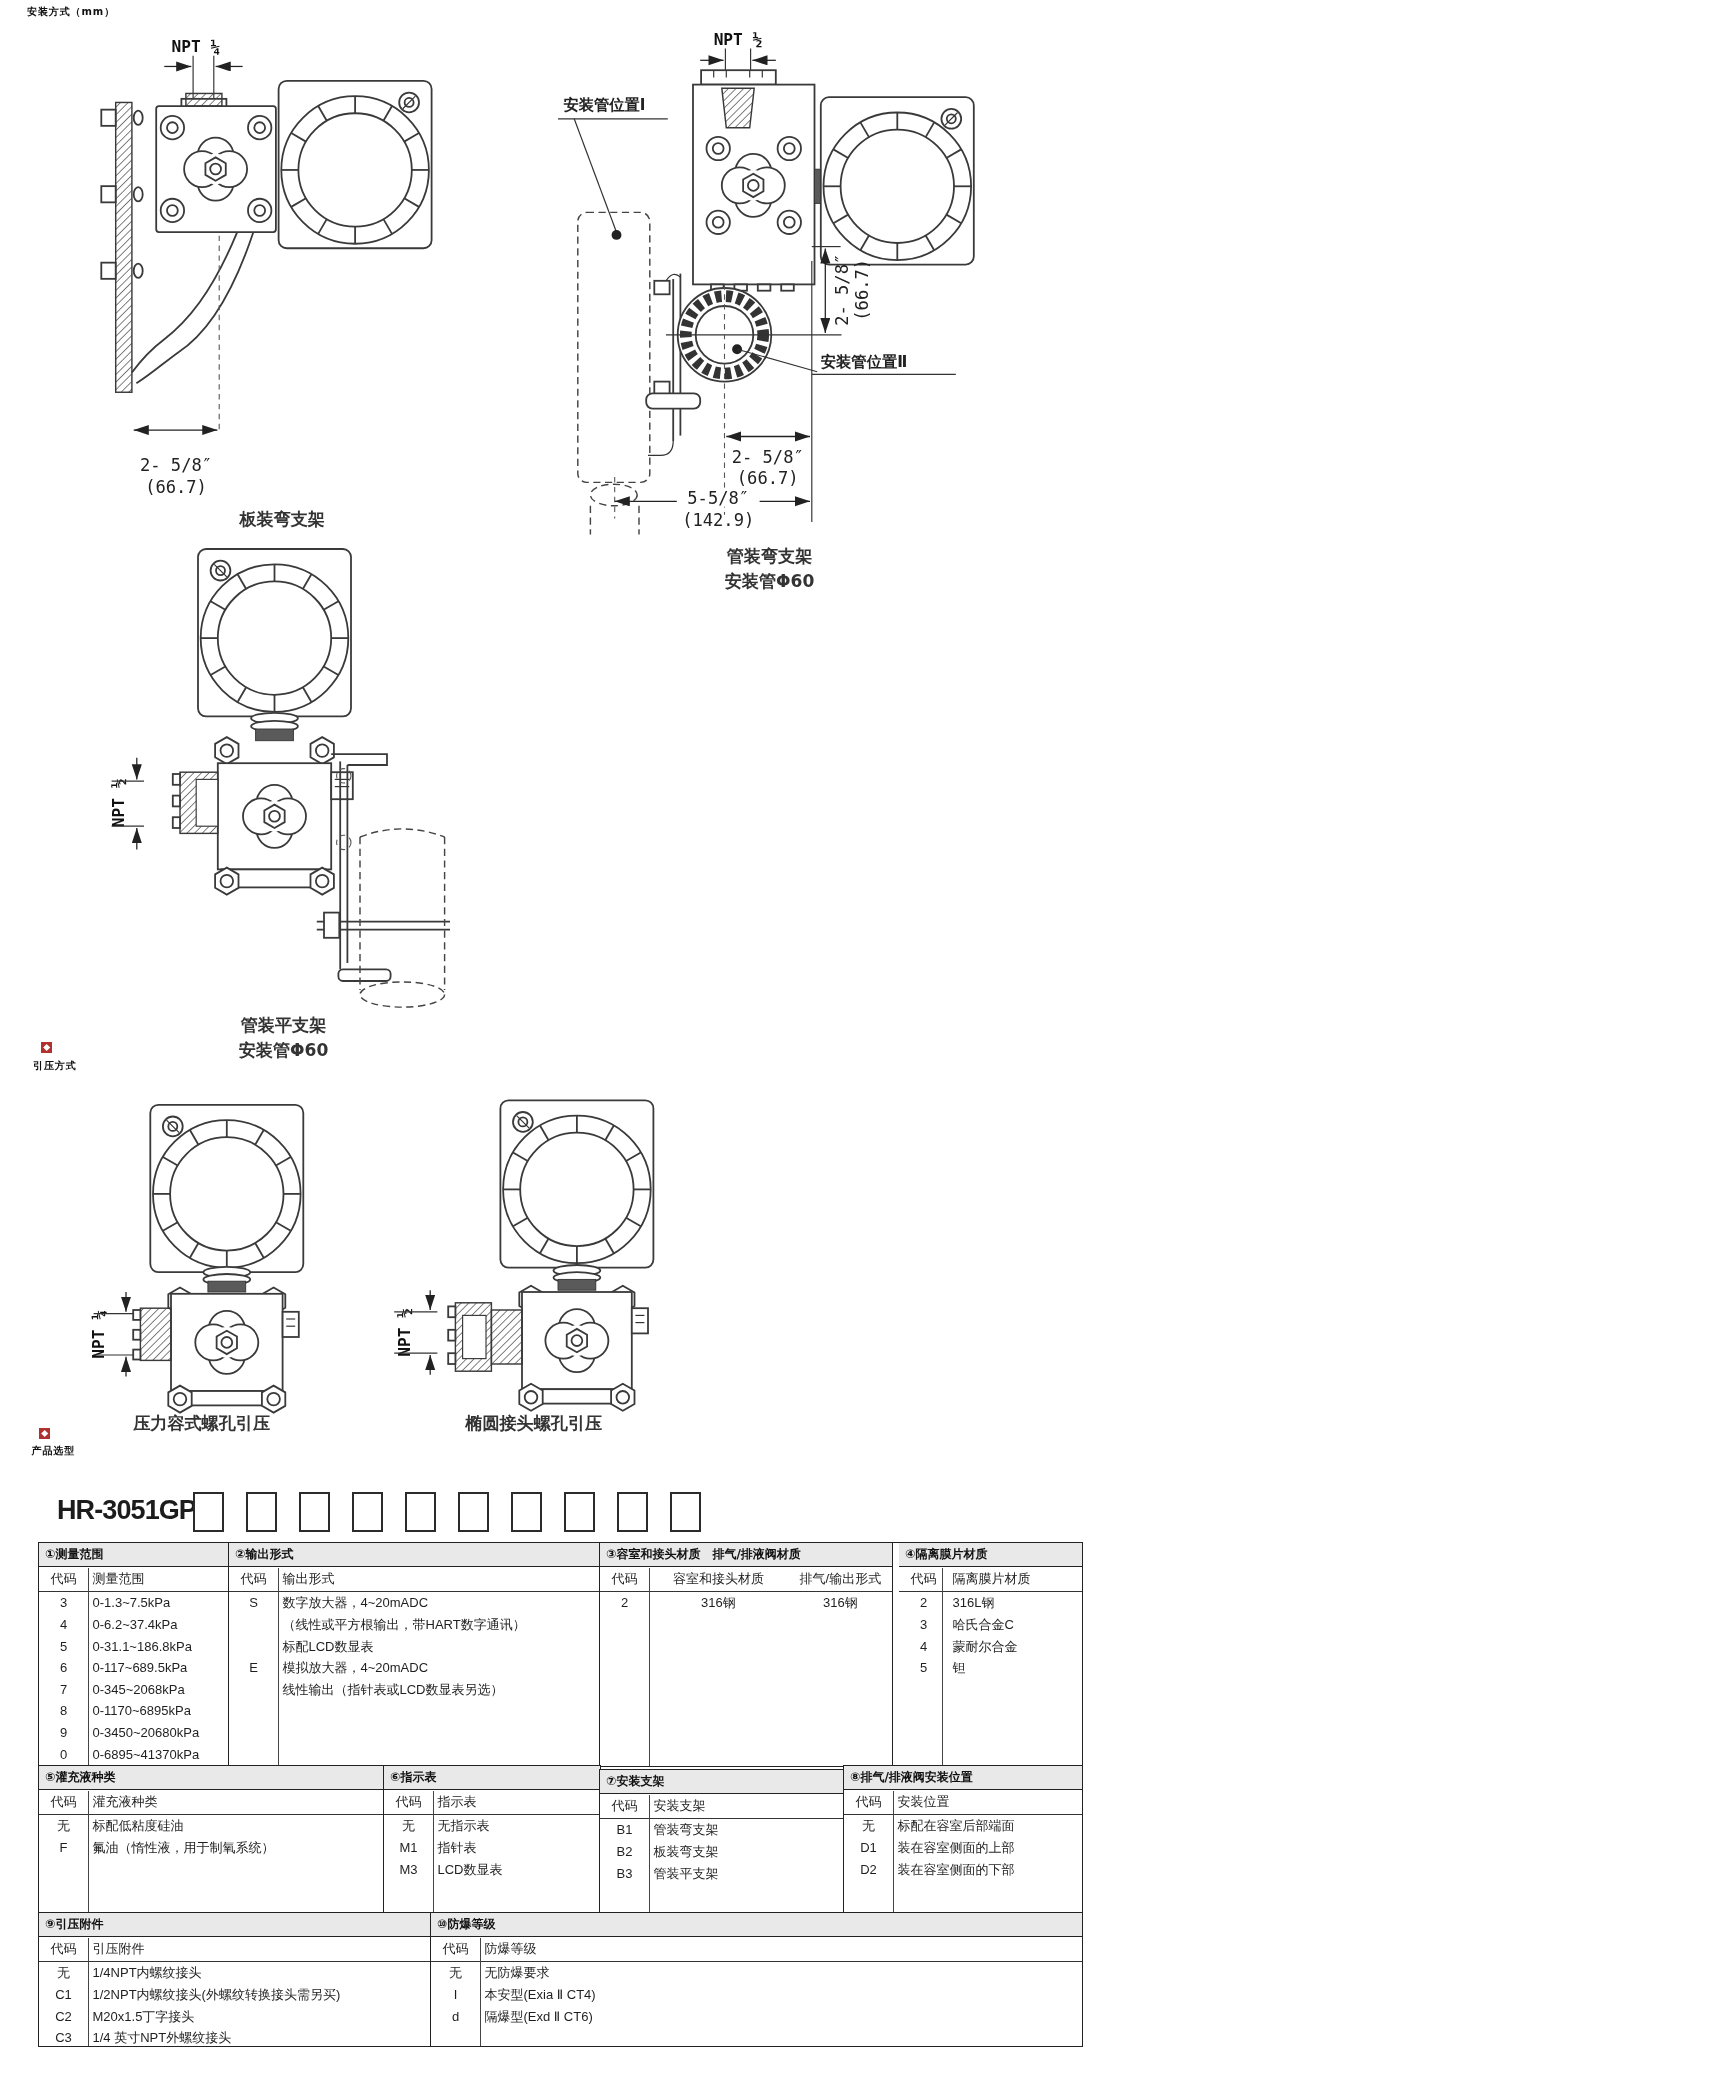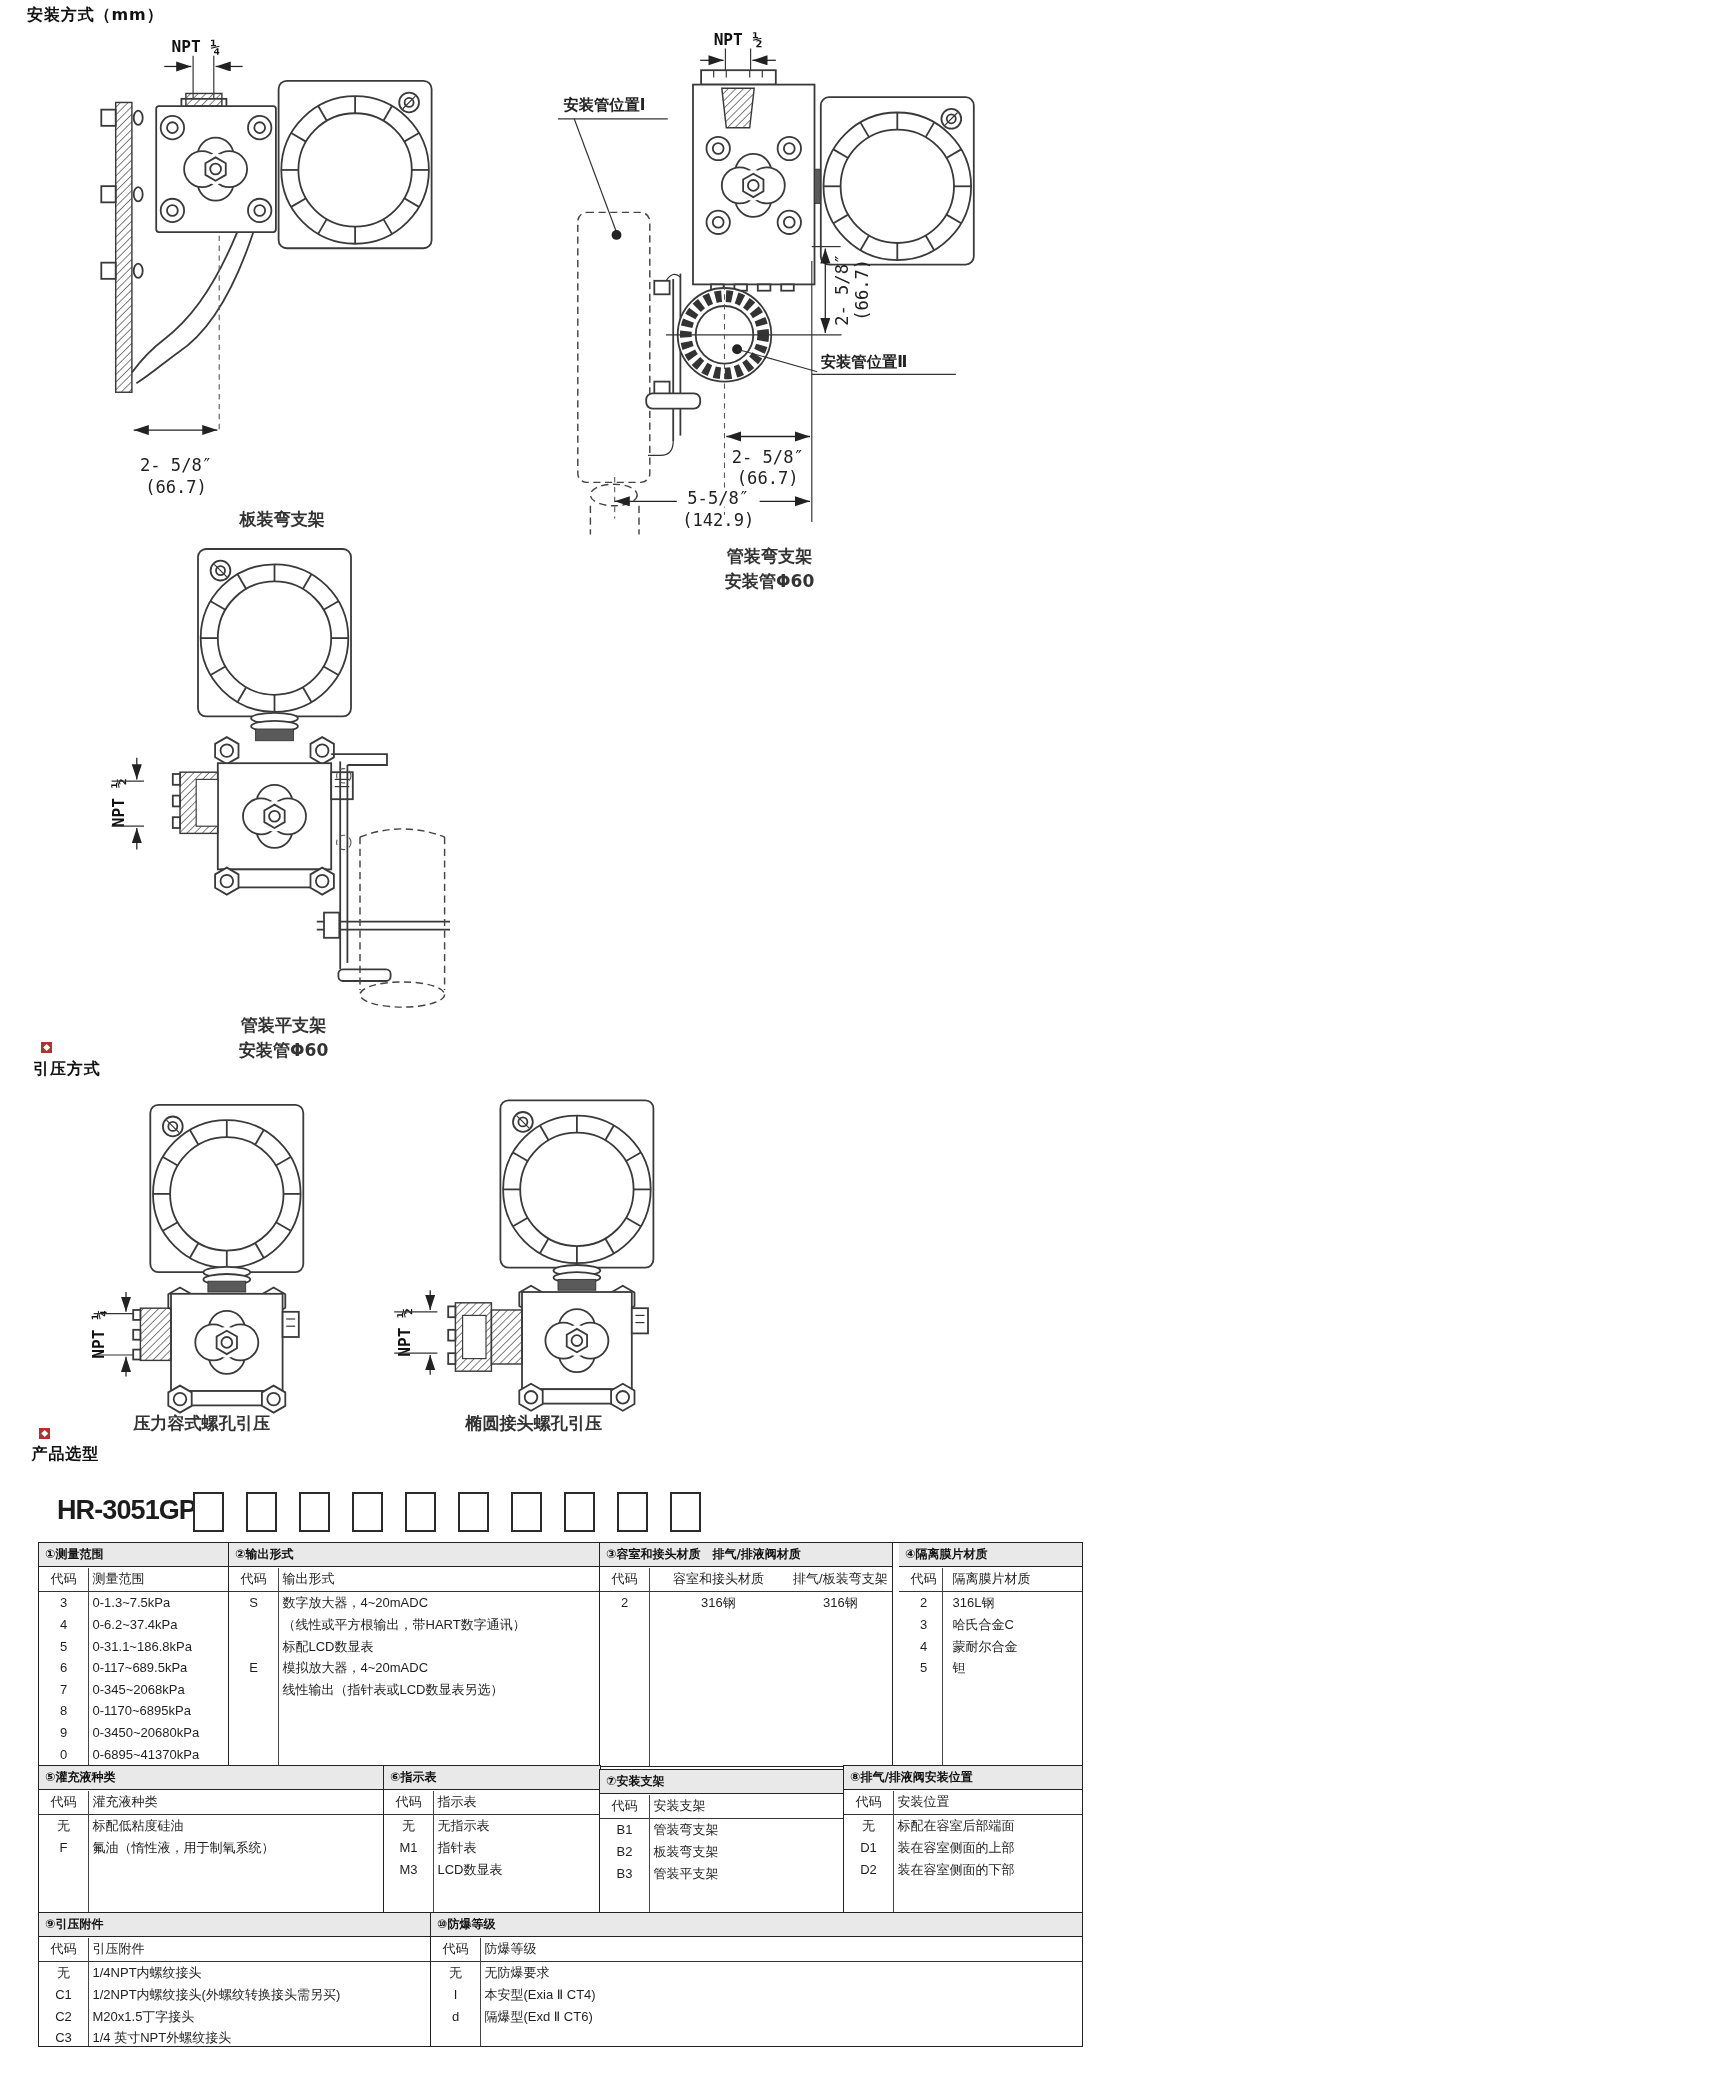--- a/index.html
+++ b/index.html
@@ -1,19 +1,19 @@
 <!DOCTYPE html>
 <html style="font-size:14.4px"><head>
 <meta charset="utf-8">
 <style>
   html,body{margin:0;padding:0;background:#fff;}
   #page{position:relative;width:1728px;height:2090px;background:#ffffff;overflow:hidden;
         font-family:"DejaVu Sans",sans-serif;color:#222;}
   .abs{position:absolute;}
-  .sec-title{font-weight:bold;font-size:16px;color:#111;letter-spacing:0.9px;}
+  .sec-title{font-weight:bold;font-size:10px;color:#111;letter-spacing:0.9px;}
   .red-ic{position:absolute;width:10.8px;height:10.8px;background:#b0312e;}
   .red-ic:after{content:"";position:absolute;left:2.7px;top:2.7px;width:5.4px;height:5.4px;background:#fff;transform:rotate(45deg);}
   
   #model-prefix{position:absolute;left:57px;top:1495px;font-family:"Liberation Sans",sans-serif;
      font-weight:bold;font-size:27px;letter-spacing:-0.9px;color:#1c1c1c;}
   #sel-slots{position:absolute;left:193px;top:1492px;display:flex;}
   .sel-slot{width:53px;display:flex;flex-direction:column;align-items:flex-start;}
   .sel-box{width:27px;height:36px;border:2.3px solid #2b2b2b;background:#fff;box-sizing:content-box;}
   .sel-num{width:32px;margin-left:-0.9px;margin-top:10px;text-align:center;font-size:19px;color:#444;
      font-family:"DejaVu Serif",serif;}
@@ -457,21 +457,21 @@
           </div>
         </div>
         <div class="vsep"></div>
       </div>
       <div class="spec-table" style="left: 561px; top: 0px; width: 295px; height: 225px;">
         <div class="band">③容室和接头材质　排气/排液阀材质</div>
         <div class="tgrid">
           <div class="trow thead">
             <div class="tc c0">代码</div>
             <div class="tc c3c1">容室和接头材质</div>
-            <div class="tc c3c2">排气/板装弯支架</div>
+            <div class="tc c3c2">排气/输出形式</div>
           </div>
           <div class="trow">
             <div class="tc c0">2</div>
             <div class="tc c3c1">316钢</div>
             <div class="tc c3c2">316钢</div>
           </div>
         </div>
         <div class="vsep"></div>
       </div>
       <div class="spec-table" style="left: 854px; top: 0px; width: 191px; height: 225px; padding-left: 6px;">

